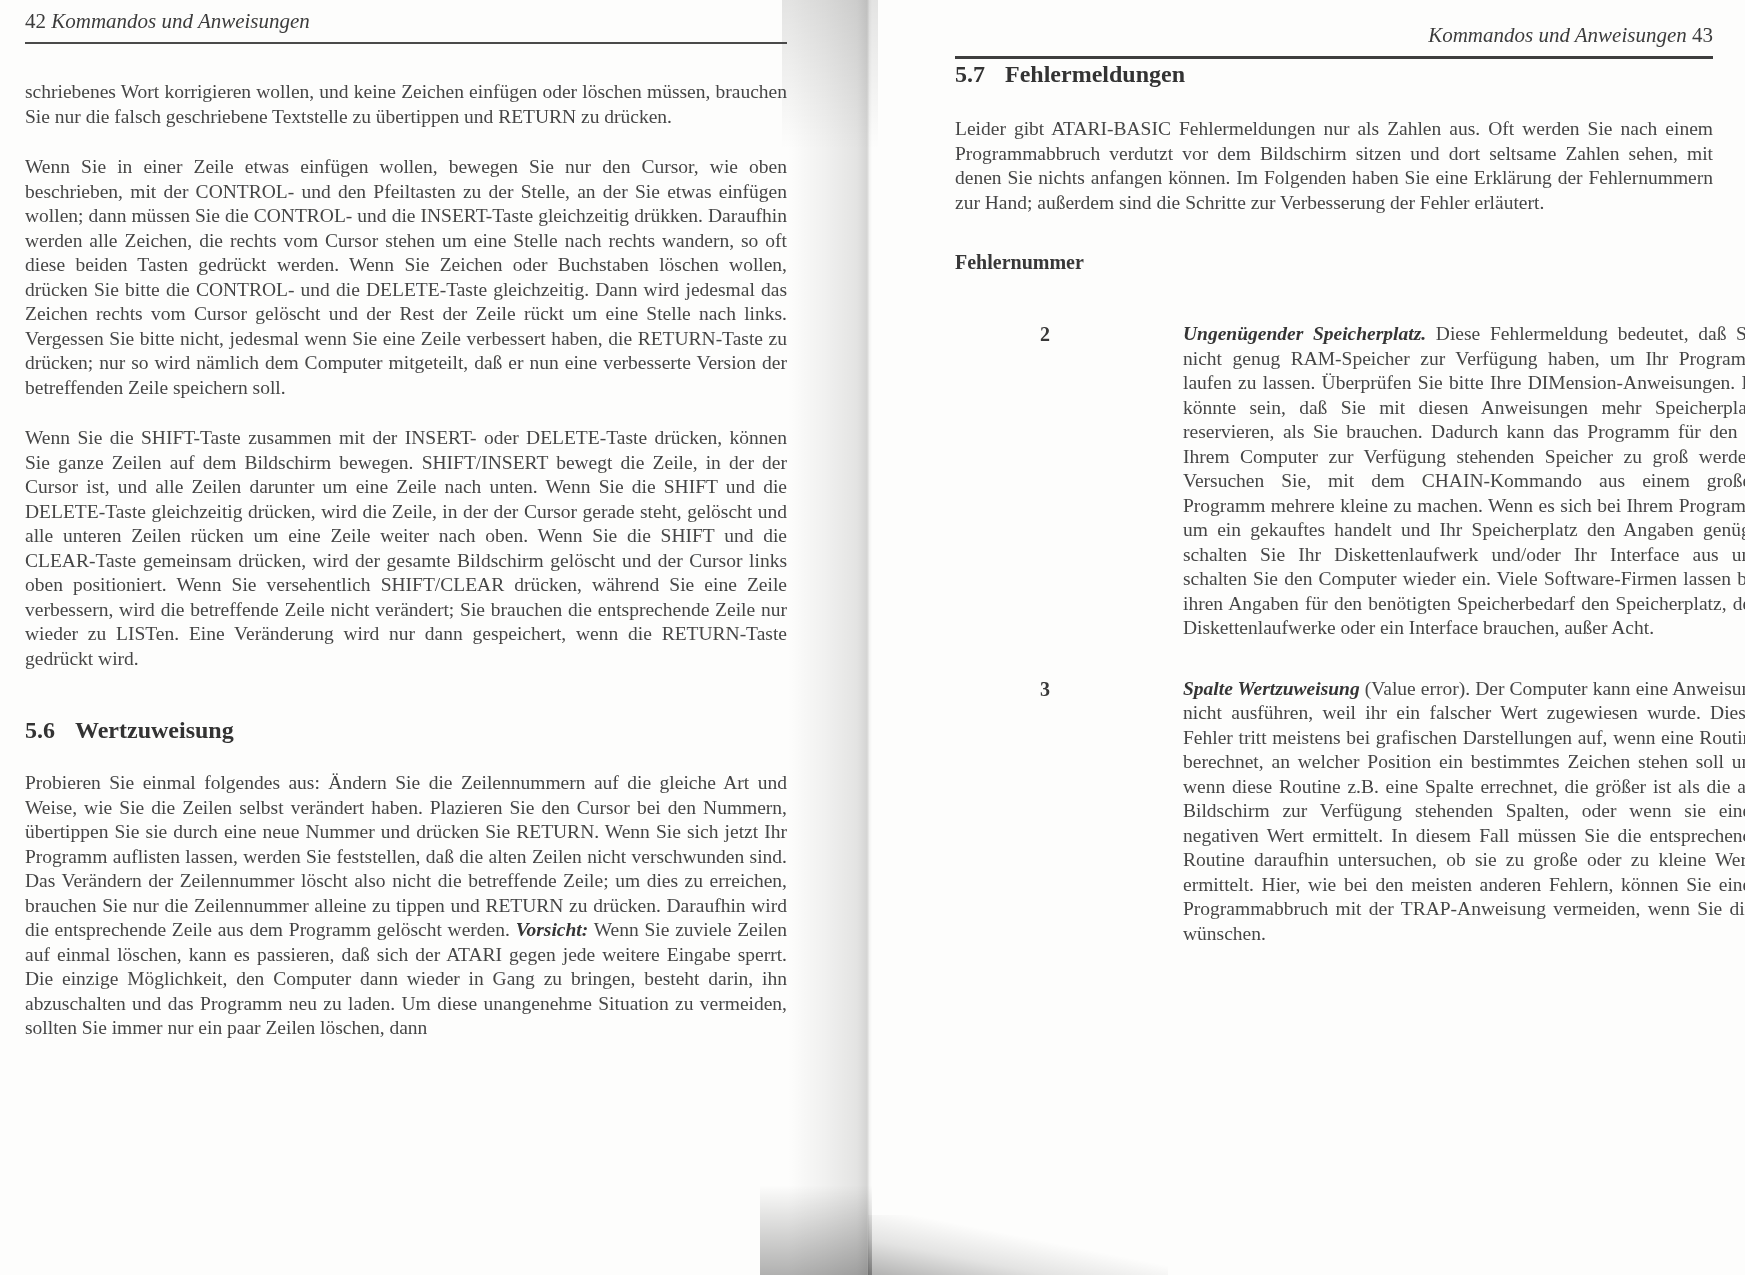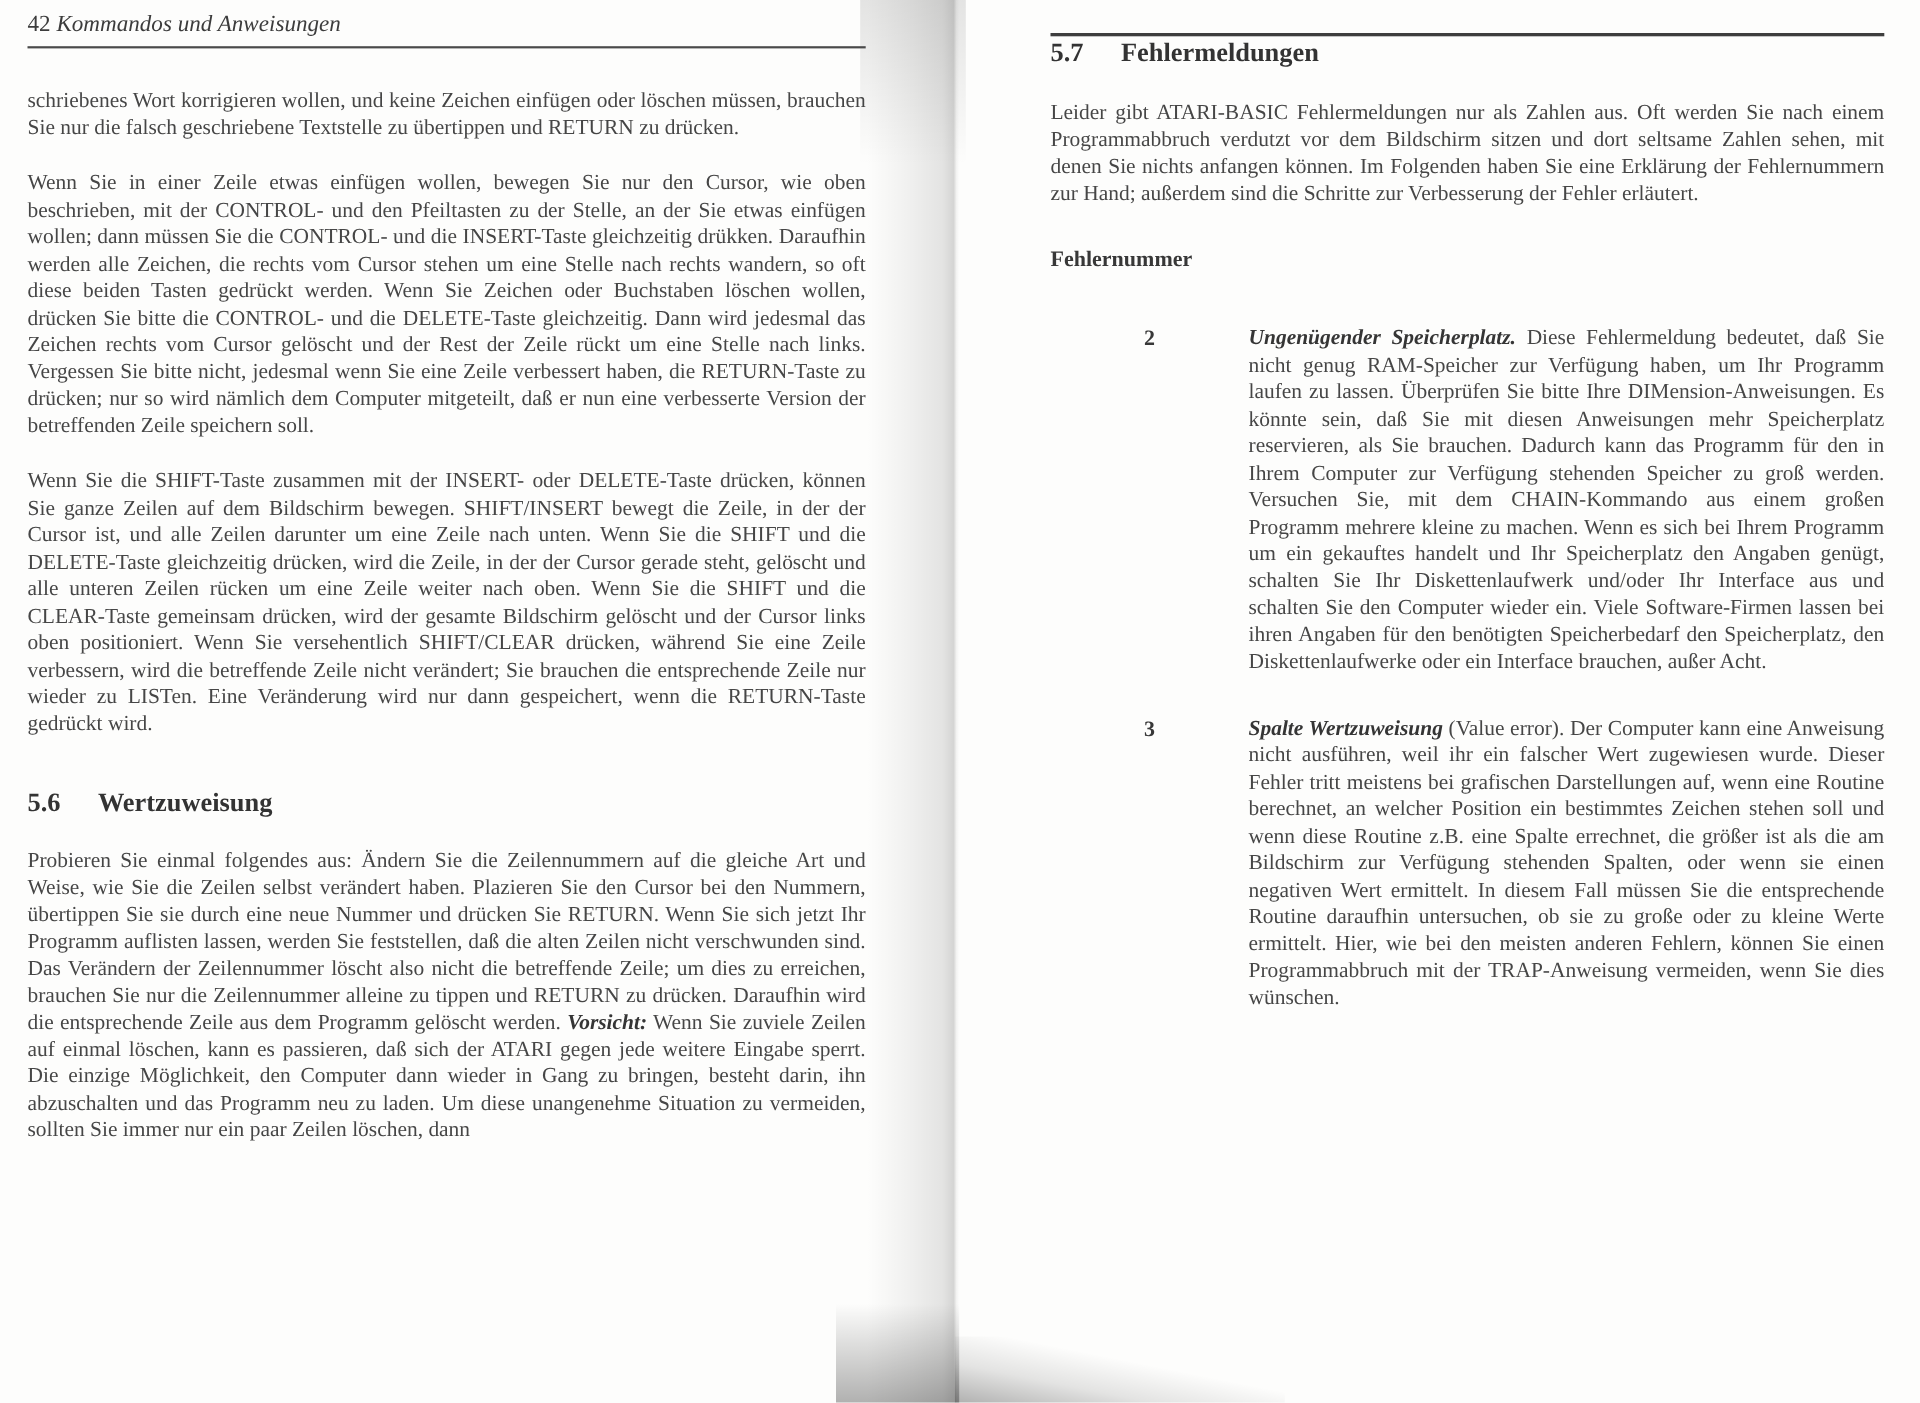--- a/index.html
+++ b/index.html
@@ -52,24 +52,24 @@
     margin:0 0 26px 0;color:#464646;
   }
   .mb-sect{margin-bottom:44px;}
   .first-para{margin-top:36px;}
   .page-right .first-para{margin-top:40px;}
 
   .section-heading{
     font-size:24px;line-height:30px;font-weight:bold;color:#333;
     margin:0 0 26px 0;
   }
-  .section-heading .sec-num{margin-right:34px;}
+  .section-heading .sec-num{margin-right:20px;}
 
   
-  .err-grid{display:grid;grid-template-columns:180px 578px;}
+  .err-grid{display:grid;grid-template-columns:180px 578px;gap:48px;}
   .err-header{margin-bottom:48px;}
   .err-col-head{font-size:20px;font-weight:bold;color:#383838;}
   .err-entry{margin-bottom:36px;}
   .err-num{
     font-size:20px;font-weight:bold;text-align:center;color:#383838;
     padding-top:1px;
   }
   .err-desc{
     font-size:19.5px;line-height:24.5px;text-align:justify;color:#464646;margin:0;
   }
@@ -99,20 +99,24 @@
   </h2>
 
   <p class="body-text">
     <span>Probieren Sie einmal folgendes aus: Ändern Sie die Zeilennummern auf die gleiche Art und Weise, wie Sie die Zeilen selbst verändert haben. Plazieren Sie den Cursor bei den Nummern, übertippen Sie sie durch eine neue Nummer und drücken Sie RETURN. Wenn Sie sich jetzt Ihr Programm auflisten lassen, werden Sie feststellen, daß die alten Zeilen nicht verschwunden sind. Das Verändern der Zeilennummer löscht also nicht die betreffende Zeile; um dies zu erreichen, brauchen Sie nur die Zeilennummer alleine zu tippen und RETURN zu drücken. Daraufhin wird die entsprechende Zeile aus dem Programm gelöscht werden.</span>
     <b>Vorsicht:</b>
     <span>Wenn Sie zuviele Zeilen auf einmal löschen, kann es passieren, daß sich der ATARI gegen jede weitere Eingabe sperrt. Die einzige Möglichkeit, den Computer dann wieder in Gang zu bringen, besteht darin, ihn abzuschalten und das Programm neu zu laden. Um diese unangenehme Situation zu vermeiden, sollten Sie immer nur ein paar Zeilen löschen, dann</span>
   </p>
 </div>
 
 <div class="page page-right">
+  <div class="running-head rh-right">
+    <span class="rh-title">Kommandos und Anweisungen</span>
+    <span class="rh-num">43</span>
+  </div>
   <hr class="head-rule">
 
 
   <h2 class="section-heading" style="margin-bottom:28px;">
     <span class="sec-num">5.7</span><span>Fehlermeldungen</span>
   </h2>
 
   <p class="body-text" style="margin-bottom:36px;">Leider gibt ATARI-BASIC Fehlermeldungen nur als Zahlen aus. Oft werden Sie nach einem Programmabbruch verdutzt vor dem Bildschirm sitzen und dort seltsame Zahlen sehen, mit denen Sie nichts anfangen können. Im Folgenden haben Sie eine Erklärung der Fehlernummern zur Hand; außerdem sind die Schritte zur Verbesserung der Fehler erläutert.</p>
 
   <div class="err-grid err-header">

